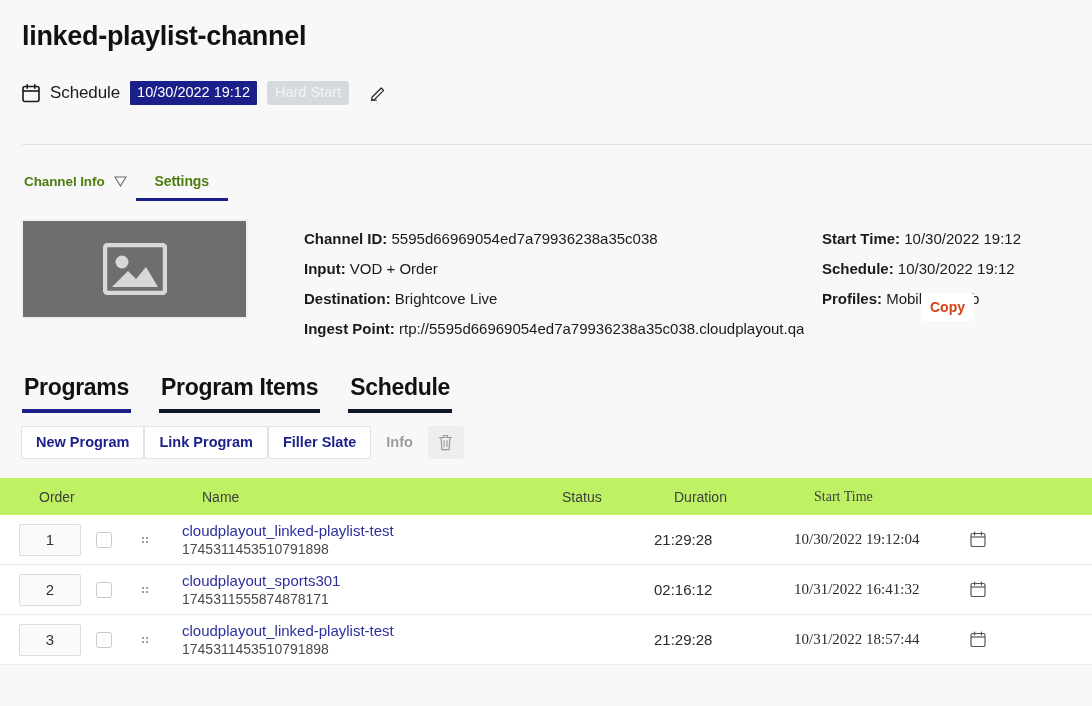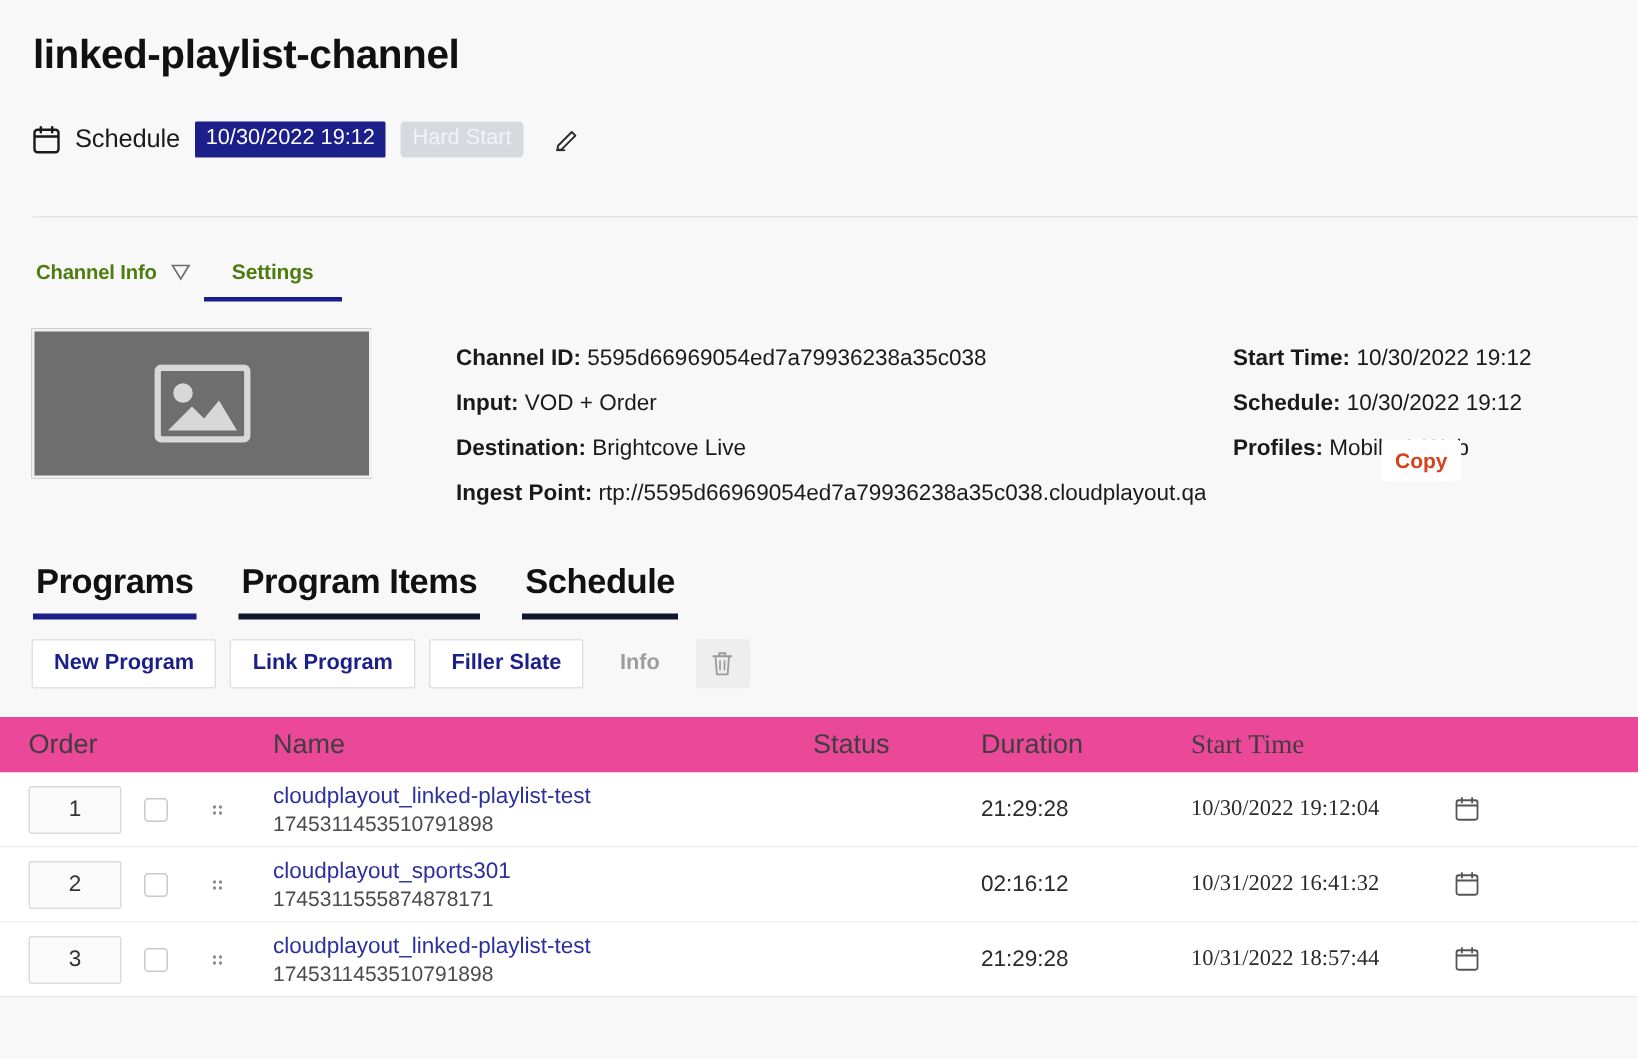--- a/index.html
+++ b/index.html
@@ -167,21 +167,20 @@
     letter-spacing: -0.3px;
     border-bottom: 4px solid #0f172a;
     line-height: 26px;
   }
   .prog-tab.active { border-bottom-color: #1b1f8a; }
 
   
   .actions {
     display: flex;
     align-items: center;
-    gap: 9px;
     padding-left: 21px;
     margin-top: 13px;
   }
   .btn {
     background: #ffffff;
     border: 1px solid #e2e2e2;
     color: #1b1f8a;
     font-weight: bold;
     font-size: 14.5px;
     padding: 0 14px;
@@ -205,24 +204,25 @@
     padding: 0;
     display: flex; align-items: center; justify-content: center;
   }
   .btn.icon-btn svg { width: 15px; height: 17px; display: block; }
 
   
   .table { width: 100%; margin-top: 19px; }
   .thead {
     display: flex;
     align-items: center;
-    background: #ec4899;
+    background: #bef264;
     height: 37px;
-    font-size: 18px;
+    font-size: 14px;
     color: #3e3e3e;
+    padding-left: 20px;
   }
   .trow {
     display: flex;
     align-items: center;
     background: #ffffff;
     height: 50px;
     border-bottom: 1px solid #ececec;
   }
   .c-order  { width: 96px; flex: 0 0 auto; padding-left: 19px; }
   .c-check  { width: 44px; flex: 0 0 auto; display: flex; align-items: center; }

